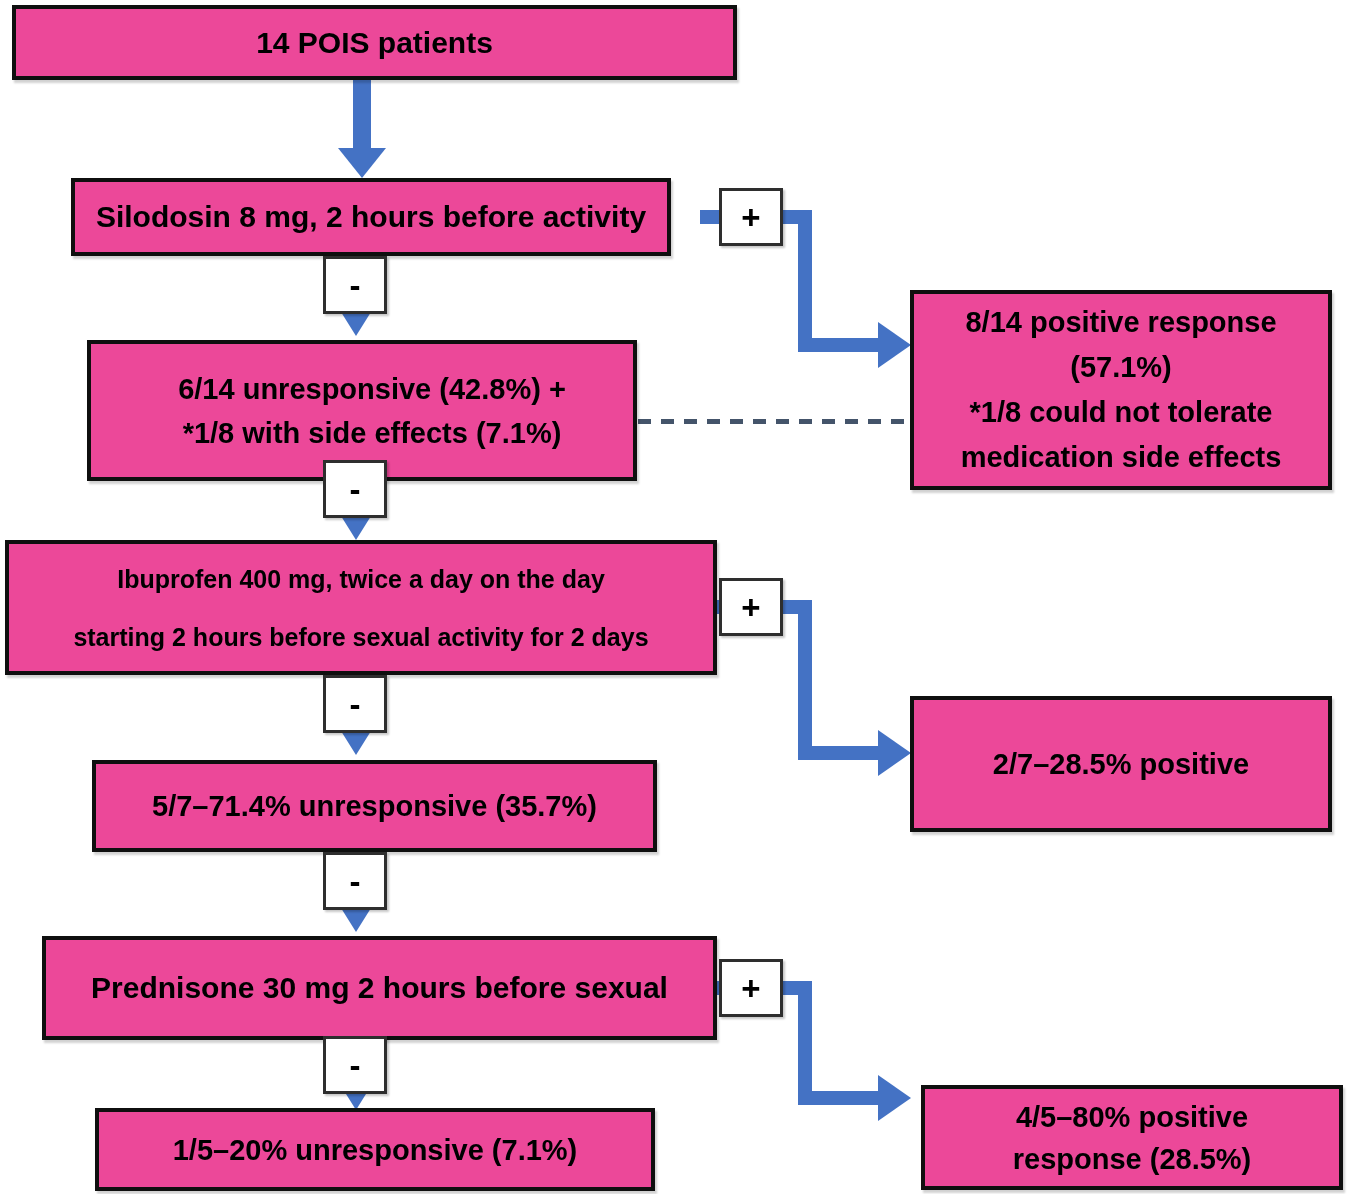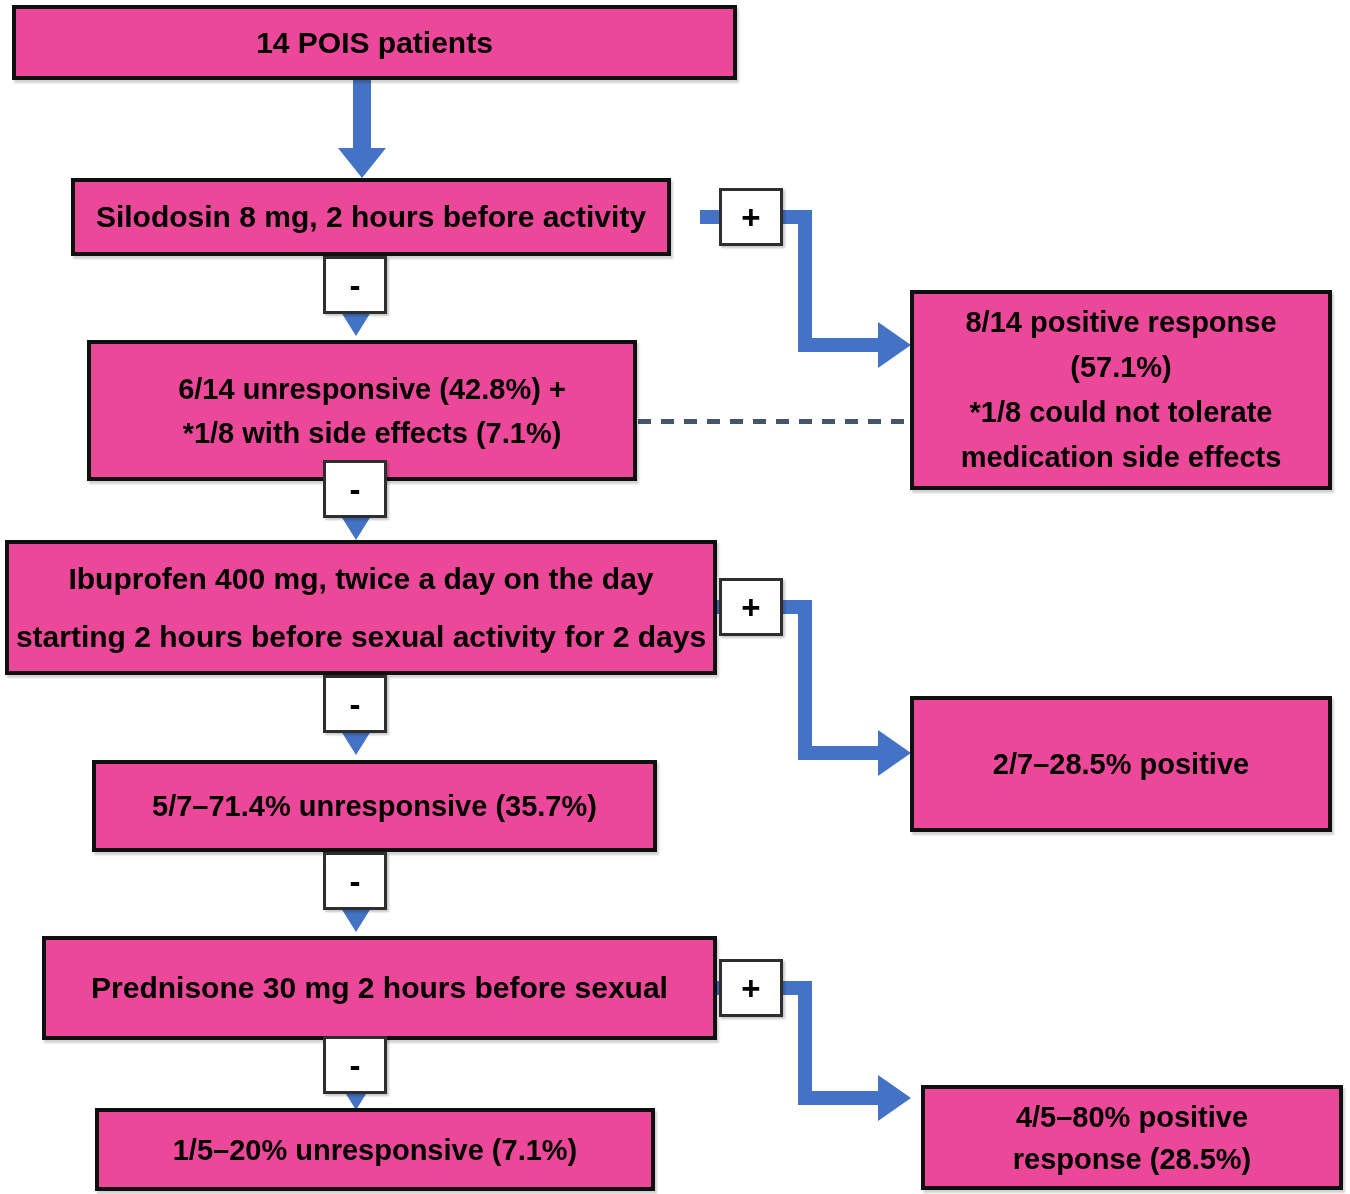--- a/index.html
+++ b/index.html
@@ -91,21 +91,21 @@
     <span class="ln">*1/8 with side effects (7.1%)</span>
   </div>
 
   <div class="box" style="left:910px;top:290px;width:422px;height:200px;line-height:45px;">
     <span class="ln">8/14 positive response</span>
     <span class="ln">(57.1%)</span>
     <span class="ln">*1/8 could not tolerate</span>
     <span class="ln">medication side effects</span>
   </div>
 
-  <div class="box" style="left:5px;top:540px;width:712px;height:135px;font-size:30px;line-height:58px;">
+  <div class="box" style="left:5px;top:540px;width:712px;height:135px;font-size:25px;line-height:58px;">
     <span class="ln">Ibuprofen 400 mg, twice a day on the day</span>
     <span class="ln">starting 2 hours before sexual activity for 2 days</span>
   </div>
 
   <div class="box" style="left:92px;top:760px;width:565px;height:92px;">
     <span class="ln">5/7–71.4% unresponsive (35.7%)</span>
   </div>
 
   <div class="box" style="left:910px;top:696px;width:422px;height:136px;line-height:48px;gap:23px;">
     <span class="ln">2/7–28.5% positive</span>

